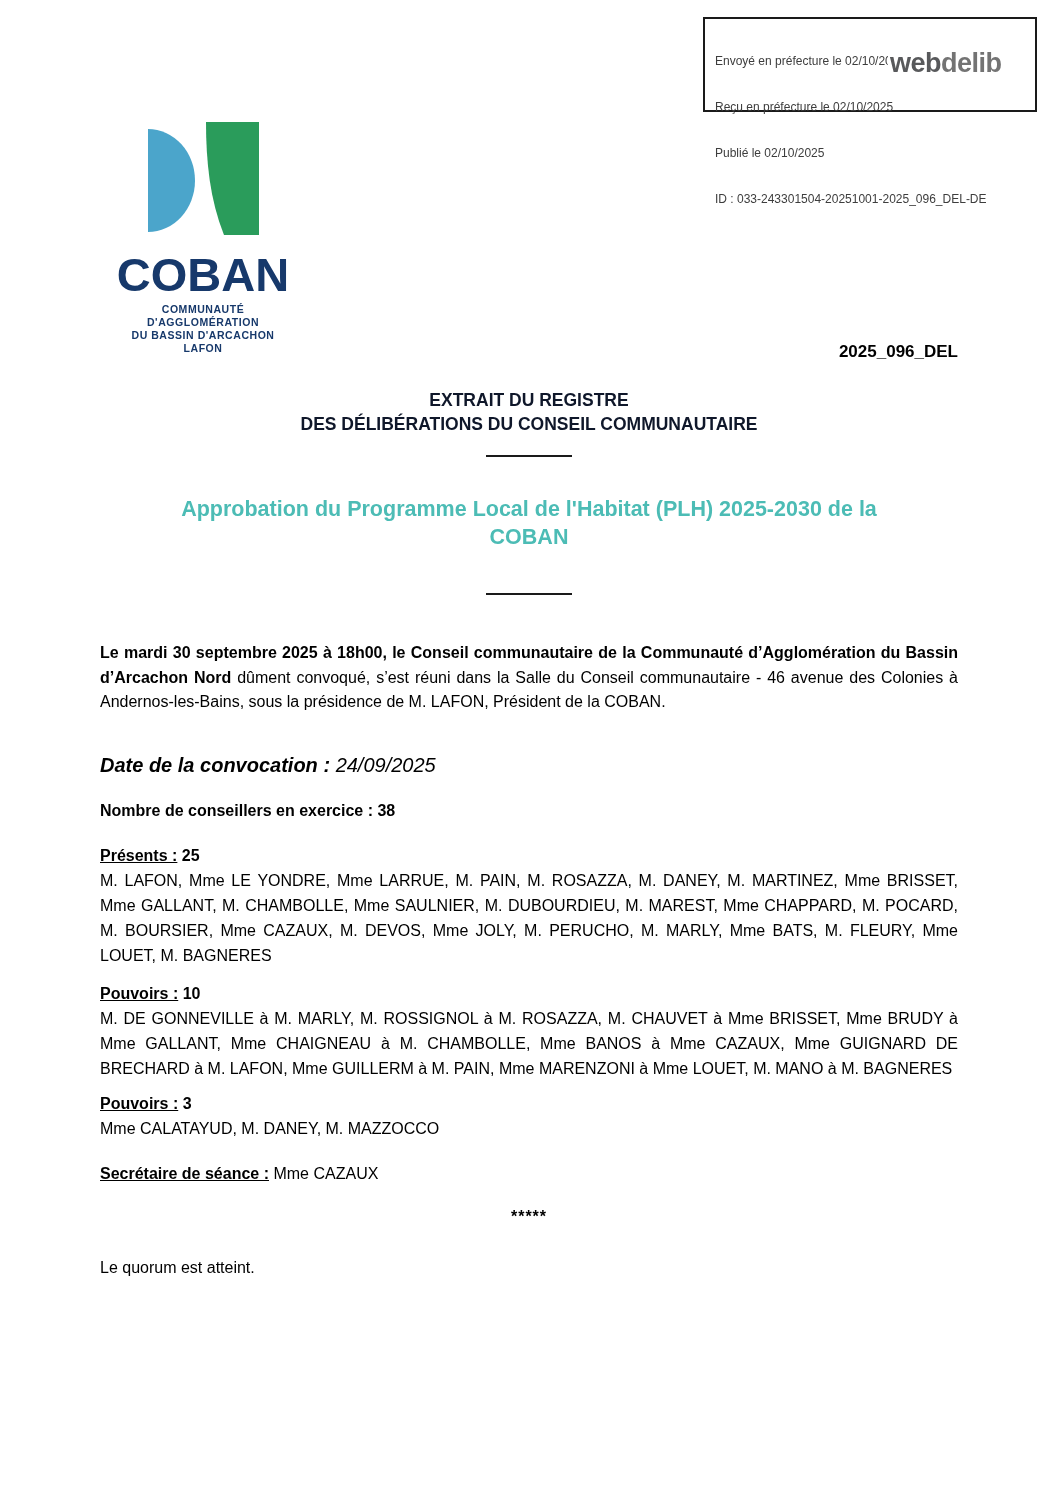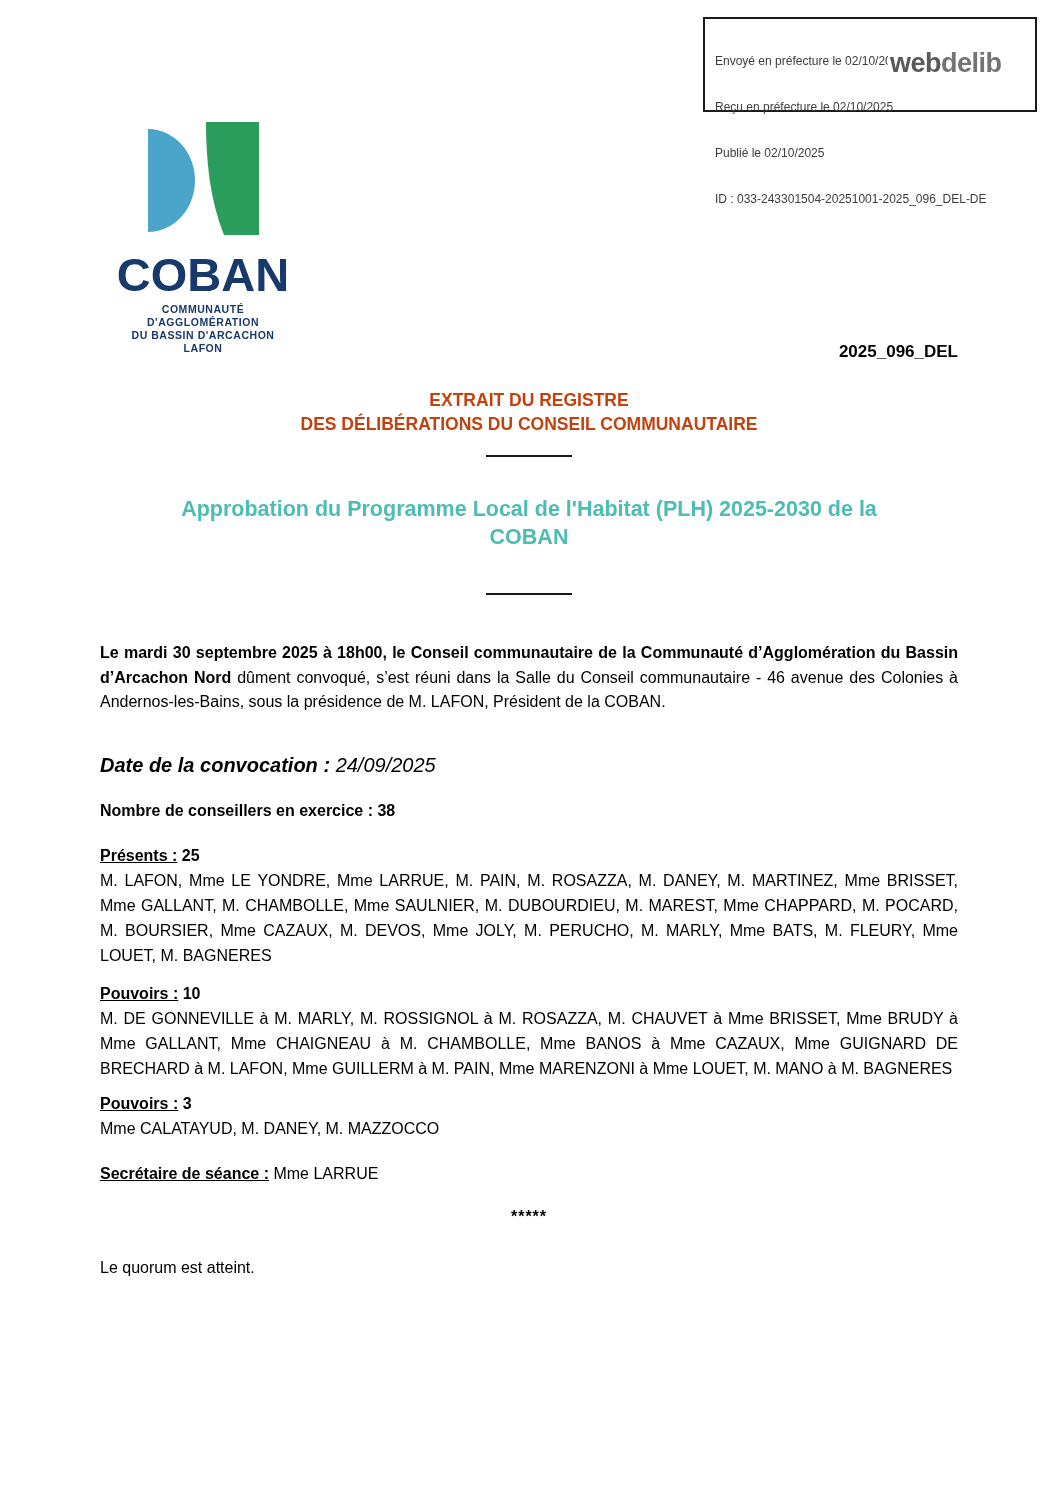--- a/index.html
+++ b/index.html
@@ -35,21 +35,21 @@
     margin-top:6px; font-size:10.5px; font-weight:bold; letter-spacing:0.55px;
     color:#17396b; line-height:13px;
   }
 
   
   .content { position:absolute; left:100px; top:0; width:858px; }
 
   .doc-number { padding-top:342px; text-align:right; font-weight:bold; font-size:17px; line-height:20px; }
 
   .registre-heading {
-    margin-top:26px; text-align:center; color:#c2410c;
+    margin-top:26px; text-align:center; color:#0f172a;
     font-weight:bold; font-size:17.5px; line-height:24px;
   }
 
   .divider { margin:0 auto; width:86px; border-top:2px solid #1a1a1a; height:0; }
   .divider-1 { margin-top:19px; }
   .divider-2 { margin-top:42px; }
 
   .main-title {
     margin-top:38px; text-align:center; color:#4cbcb5;
     font-weight:bold; font-size:21.5px; line-height:28px;
@@ -133,19 +133,19 @@
   <div class="section sec-pouvoirs">
     <div class="section-head"><span class="lbl">Pouvoirs :</span> <span>10</span></div>
     <div class="section-list">M. DE GONNEVILLE à M. MARLY, M. ROSSIGNOL à M. ROSAZZA, M. CHAUVET à Mme BRISSET, Mme BRUDY à Mme GALLANT, Mme CHAIGNEAU à M. CHAMBOLLE, Mme BANOS à Mme CAZAUX, Mme GUIGNARD DE BRECHARD à M. LAFON, Mme GUILLERM à M. PAIN, Mme MARENZONI à Mme LOUET, M. MANO à M. BAGNERES</div>
   </div>
 
   <div class="section sec-absents">
     <div class="section-head"><span class="lbl">Pouvoirs :</span> <span>3</span></div>
     <div class="section-list">Mme CALATAYUD, M. DANEY, M. MAZZOCCO</div>
   </div>
 
-  <p class="secretaire"><span class="lbl">Secrétaire de séance :</span> <span>Mme LARRUE</span></p>
+  <p class="secretaire"><span class="lbl">Secrétaire de séance :</span> <span>Mme CAZAUX</span></p>
 
   <div class="stars">*****</div>
 
   <p class="quorum">Le quorum est atteint.</p>
 
 </div>
 
 </body></html>

